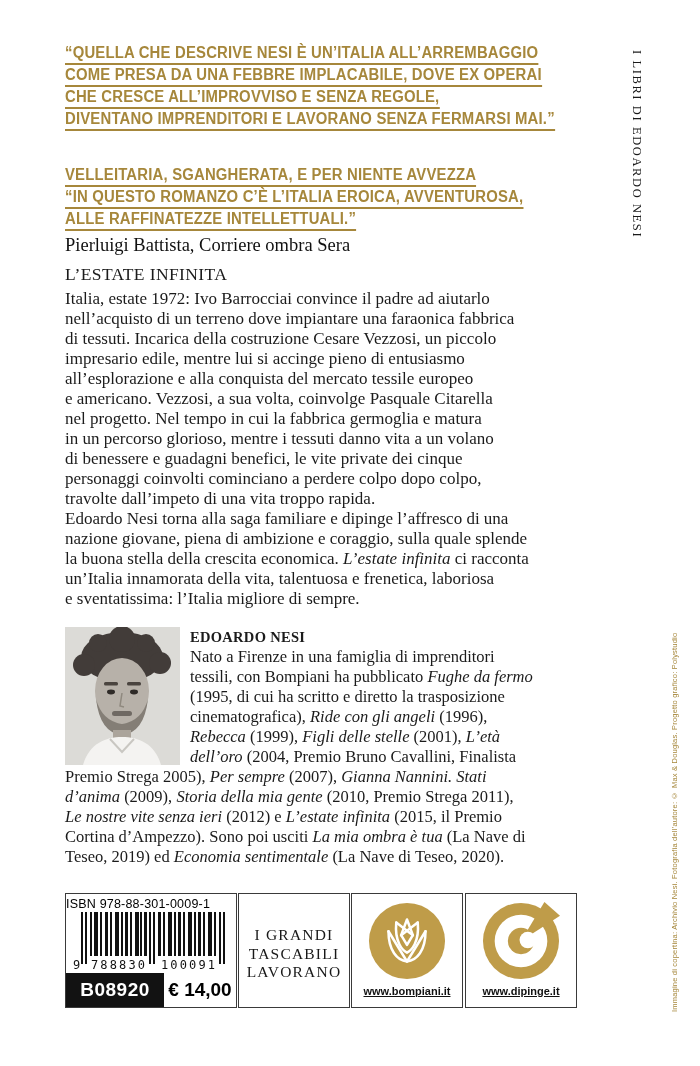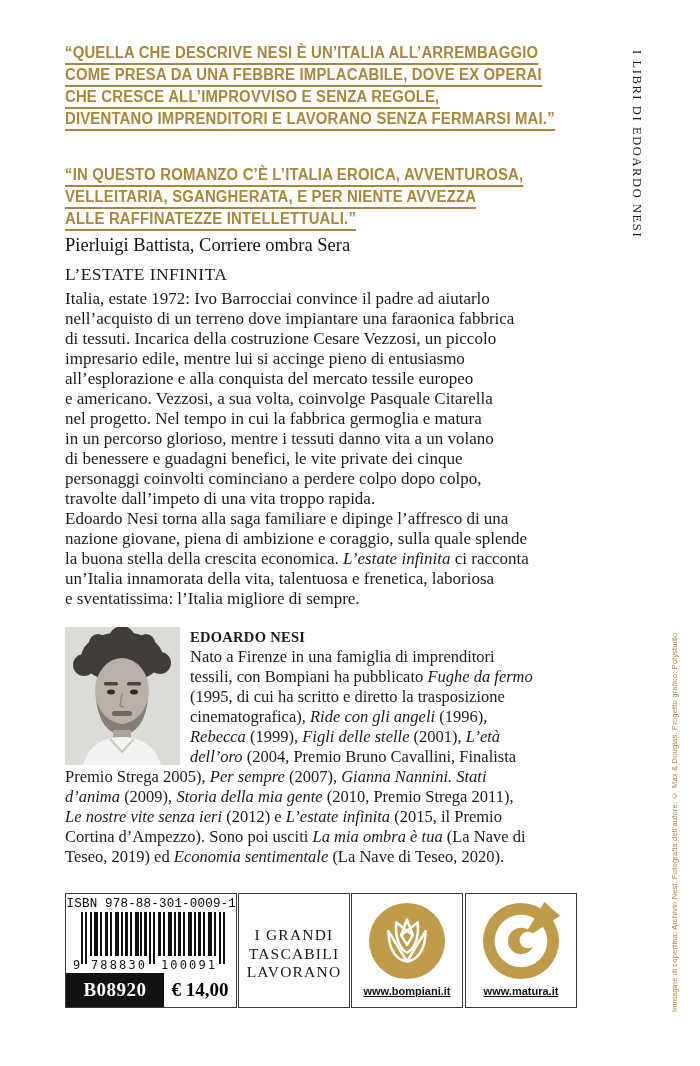--- a/index.html
+++ b/index.html
@@ -27,25 +27,25 @@
   
   #author{position:absolute;left:65px;top:627px;width:558px;font-size:16.5px;line-height:20px;}
   #author .photo{float:left;width:115px;height:138px;margin-right:10px;}
   .aname{font-size:14.5px;font-weight:bold;letter-spacing:.3px;height:20px;}
 
   
   #strip{position:absolute;left:65px;top:893px;height:115px;}
   .box{position:absolute;top:0;height:115px;background:#fff;border:1px solid #3a3a3a;
        box-sizing:border-box;}
   .barcode-box{left:0;width:172px;}
-  .isbn{font-family:Liberation Mono, monospace;font-size:12.5px;letter-spacing:.2px;
-        text-align:right;padding-top:3px;color:#000;}
+  .isbn{font-family:Liberation Sans, sans-serif;font-size:12.5px;letter-spacing:.2px;
+        text-align:left;padding-top:3px;color:#000;}
   .bars{display:block;margin:1px auto 0 auto;}
   .pricerow{position:absolute;left:0;bottom:0;width:100%;height:34px;display:flex;
-            font-family:Liberation Serif, serif;font-weight:bold;font-size:19px;}
+            font-family:Liberation Sans, sans-serif;font-weight:bold;font-size:19px;}
   .code{width:98px;background:#121212;color:#fff;display:flex;align-items:center;
         justify-content:center;letter-spacing:.5px;}
   .price{flex:1;display:flex;align-items:center;justify-content:center;color:#000;}
   .series-box{left:173px;width:112px;}
   .series{margin-top:32px;text-align:center;font-size:15.5px;line-height:18.5px;
           letter-spacing:1.2px;color:#181818;}
   .logo-box{display:flex;flex-direction:column;align-items:center;}
   #bompiani-box{left:286px;width:112px;}
   #giunti-box{left:400px;width:112px;}
   .logo-box svg{margin-top:8px;}
@@ -65,22 +65,22 @@
 <div id="cover">
 
   <section class="quote" id="quote1">
     <div class="qline"><span class="gl">“QUELLA CHE DESCRIVE NESI È UN’ITALIA ALL’ARREMBAGGIO</span></div>
     <div class="qline"><span class="gl">COME PRESA DA UNA FEBBRE IMPLACABILE, DOVE EX OPERAI</span></div>
     <div class="qline"><span class="gl">CHE CRESCE ALL’IMPROVVISO E SENZA REGOLE,</span></div>
     <div class="qline"><span class="gl">DIVENTANO IMPRENDITORI E LAVORANO SENZA FERMARSI MAI.”</span></div>
   </section>
 
   <section class="quote" id="quote2">
+    <div class="qline"><span class="gl">VELLEITARIA, SGANGHERATA, E PER NIENTE AVVEZZA</span></div>
     <div class="qline"><span class="gl">“IN QUESTO ROMANZO C’È L’ITALIA EROICA, AVVENTUROSA,</span></div>
-    <div class="qline"><span class="gl">VELLEITARIA, SGANGHERATA, E PER NIENTE AVVEZZA</span></div>
     <div class="qline"><span class="gl">ALLE RAFFINATEZZE INTELLETTUALI.”</span></div>
     <div class="attr">Pierluigi Battista, Corriere ombra Sera</div>
   </section>
 
   <h1 id="title">L’ESTATE INFINITA</h1>
 
   <div id="desc"><span>Italia, estate 1972: Ivo Barrocciai convince il padre ad aiutarlo</span><br><span>nell’acquisto di un terreno dove impiantare una faraonica fabbrica</span><br><span>di tessuti. Incarica della costruzione Cesare Vezzosi, un piccolo</span><br><span>impresario edile, mentre lui si accinge pieno di entusiasmo</span><br><span>all’esplorazione e alla conquista del mercato tessile europeo</span><br><span>e americano. Vezzosi, a sua volta, coinvolge Pasquale Citarella</span><br><span>nel progetto. Nel tempo in cui la fabbrica germoglia e matura</span><br><span>in un percorso glorioso, mentre i tessuti danno vita a un volano</span><br><span>di benessere e guadagni benefici, le vite private dei cinque</span><br><span>personaggi coinvolti cominciano a perdere colpo dopo colpo,</span><br><span>travolte dall’impeto di una vita troppo rapida.</span><br><span>Edoardo Nesi torna alla saga familiare e dipinge l’affresco di una</span><br><span>nazione giovane, piena di ambizione e coraggio, sulla quale splende</span><br><span>la buona stella della crescita economica. </span><span class="it">L’estate infinita</span><span> ci racconta</span><br><span>un’Italia innamorata della vita, talentuosa e frenetica, laboriosa</span><br><span>e sventatissima: l’Italia migliore di sempre.</span></div>
 
   <section id="author">
     <svg class="photo" viewBox="0 0 115 138" aria-hidden="true">
@@ -179,21 +179,21 @@
     </div>
 
     <div class="box logo-box" id="giunti-box">
       <svg width="78" height="78" viewBox="-40 -40 80 80">
         <circle cx="0" cy="0" r="39" fill="#bf9c49"></circle>
         <circle cx="0" cy="0" r="27" fill="#ffffff"></circle>
         <path d="M 0,0 L 40,-26 L 24,-40 Z" fill="#bf9c49"></path>
         <circle cx="0" cy="0" r="13.5" fill="#bf9c49"></circle>
         <circle cx="7" cy="-1" r="8.5" fill="#ffffff"></circle>
       </svg>
-      <div class="url">www.matura.it</div>
+      <div class="url">www.dipinge.it</div>
     </div>
 
   </section>
 
   <div id="spinetitle">I LIBRI DI EDOARDO NESI</div>
   <div id="credits">Immagine di copertina: Archivio Nesi. Fotografia dell’autore: © Max &amp; Douglas. Progetto grafico: Polystudio</div>
 
 </div>
 
 </body></html>

